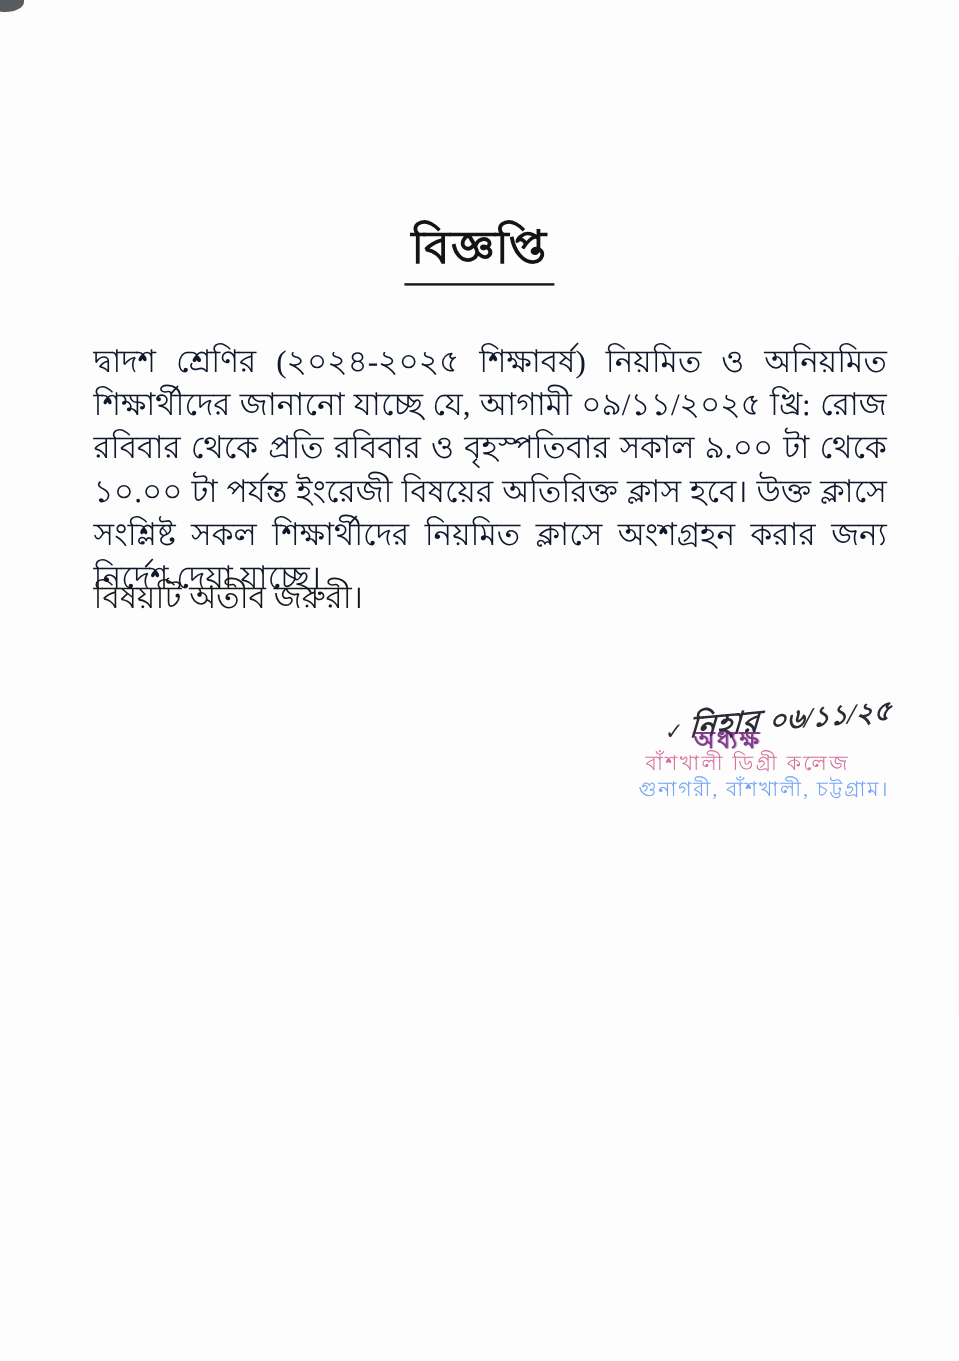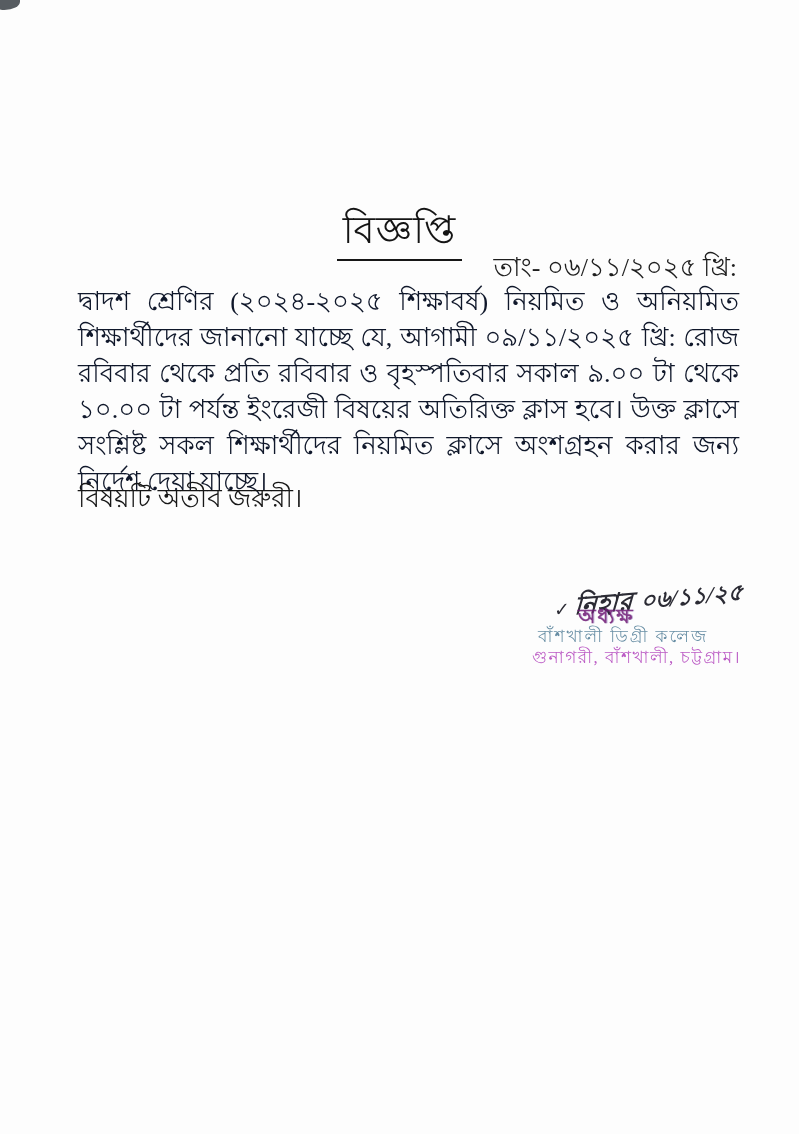--- a/index.html
+++ b/index.html
@@ -24,27 +24,26 @@
     opacity: .85;
   }
   .notice-title-wrap {
     position: absolute;
     top: 186px; left: 0; right: 0;
     text-align: center;
   }
   .notice-title {
     display: inline-block;
     font-size: 38px;
-    font-weight: 400;
+    font-weight: 700;
     letter-spacing: 1px;
     color: #141414;
     border-bottom: 2.5px solid #161616;
     padding: 0 6px 6px 6px;
     line-height: 1.15;
-    margin-top: 23px;
   }
   .date-line {
     position: absolute;
     top: 247px; right: 62px;
     font-size: 26px;
     color: #1e1e1e;
     white-space: nowrap;
   }
   .body-paragraph {
     position: absolute;
@@ -86,49 +85,48 @@
     letter-spacing: 2px;
     color: #701a75;
     opacity: .85;
     text-shadow: 1px 0 0 rgba(125,99,173,.55);
     filter: blur(.3px);
   }
   .stamp-college {
     position: absolute;
     top: 47px; left: 18px;
     font-size: 17px;
-    color: #0c4a6e;
+    color: #be185d;
     opacity: .62;
     letter-spacing: 2px;
     filter: blur(.45px);
     white-space: nowrap;
   }
   .stamp-address {
     position: absolute;
     top: 68px; left: 12px;
     font-size: 17px;
-    color: #a21caf;
+    color: #3b82f6;
     opacity: .72;
     letter-spacing: 1.5px;
     filter: blur(.35px);
     white-space: nowrap;
   }
 </style>
 </head>
 <body>
 
 <div class="page">
 
   <div class="corner-smudge"></div>
 
   <div class="notice-title-wrap">
     <span class="notice-title">বিজ্ঞপ্তি</span>
   </div>
 
-  <div class="date-line">তাং- ০৬/১১/২০২৫ খ্রি:</div>
 
   <p class="body-paragraph">দ্বাদশ শ্রেণির (২০২৪-২০২৫ শিক্ষাবর্ষ) নিয়মিত ও অনিয়মিত শিক্ষার্থীদের জানানো যাচ্ছে যে, আগামী ০৯/১১/২০২৫ খ্রি: রোজ রবিবার থেকে প্রতি রবিবার ও বৃহস্পতিবার সকাল ৯.০০ টা থেকে ১০.০০ টা পর্যন্ত ইংরেজী বিষয়ের অতিরিক্ত ক্লাস হবে। উক্ত ক্লাসে সংশ্লিষ্ট সকল শিক্ষার্থীদের নিয়মিত ক্লাসে অংশগ্রহন করার জন্য নির্দেশ দেয়া যাচ্ছে।</p>
 
   <div class="urgent-note">বিষয়টি অতীব জরুরী।</div>
 
   <div class="signature-block">
     <div class="handwritten-sig">
       <span class="sig-check">✓</span><span>নিহার</span>
       <span class="sig-date">০৬/১১/২৫</span>
     </div>

